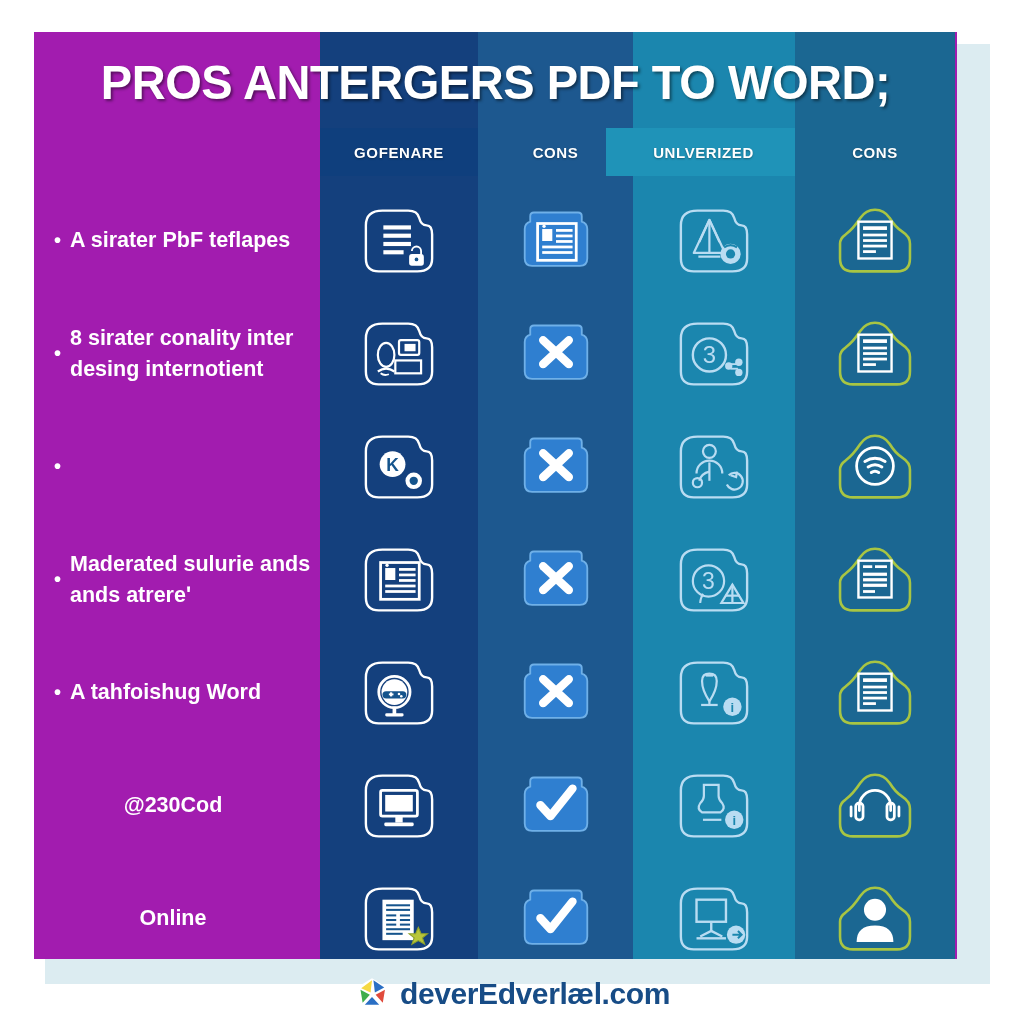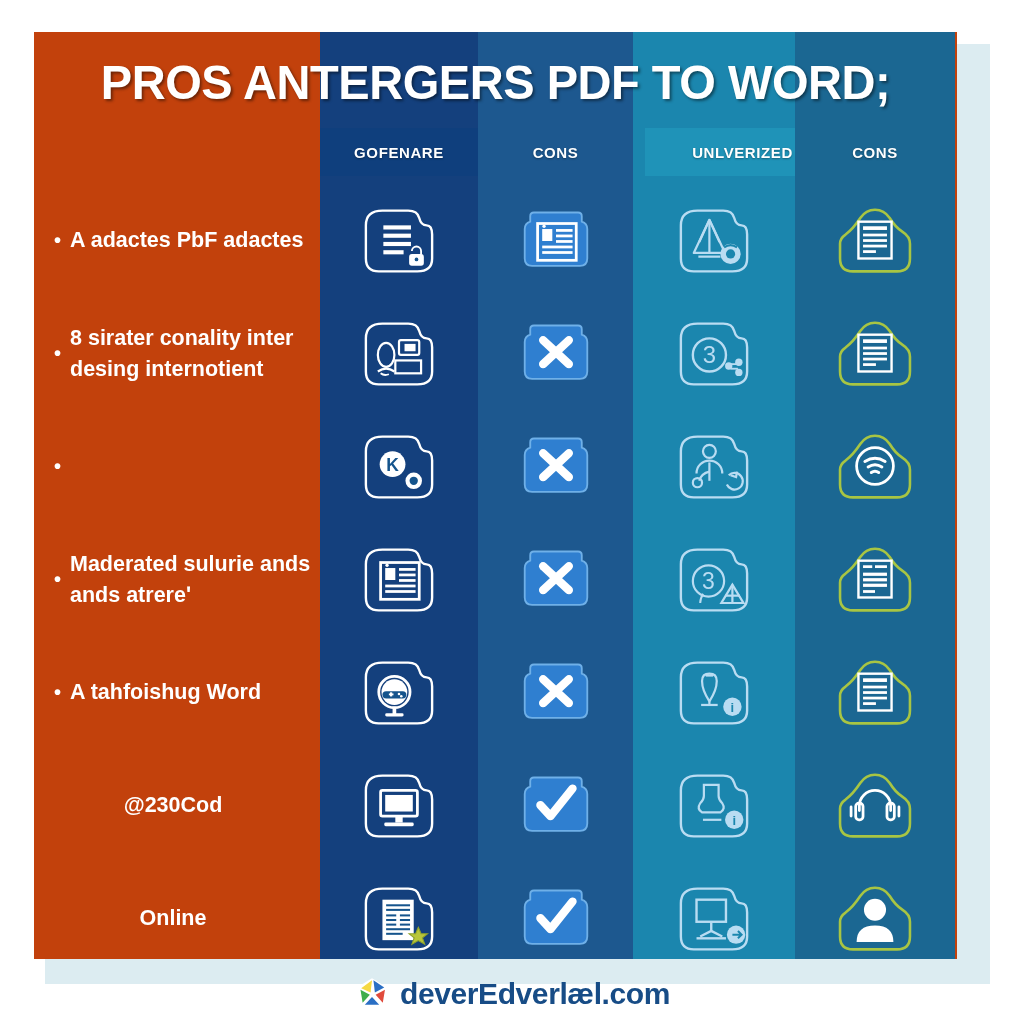--- a/index.html
+++ b/index.html
@@ -13,21 +13,21 @@
   
   #backing-panel{
     position:absolute;
     left:45px;top:44px;width:945px;height:940px;
     background:#dcecf1;
   }
   
   #infographic{
     position:absolute;
     left:34px;top:32px;width:923px;height:927px;
-    background:#c2410c;
+    background:#a21caf;
     overflow:hidden;
   }
   
   .col-band{
     position:absolute;top:0;bottom:0;
   }
   #band-1{left:286px;width:158px;background:#14407d;}
   #band-2{left:444px;width:155px;background:#1d588f;}
   #band-3{left:599px;width:162px;background:#1b86ae;}
   #band-4{left:761px;width:160px;background:#1b6792;}
@@ -40,21 +40,21 @@
     position:absolute;top:0;height:48px;
     display:flex;align-items:center;justify-content:center;
     color:#ffffff;
     font-weight:bold;
     font-size:15px;
     letter-spacing:0.6px;
     text-shadow:0 1px 2px rgba(0,0,0,.35);
   }
   #hdr-0{left:286px;width:158px;background:#0f3f7d;}
   #hdr-1{left:444px;width:155px;background:#1d588f;}
-  #hdr-2{left:611px;width:195px;background:#1f93b8;}
+  #hdr-2{left:572px;width:195px;background:#1f93b8;}
   #hdr-3{left:761px;width:160px;background:#1b6792;}
 
   
   #title{
     position:absolute;left:0;top:22px;width:923px;
     text-align:center;
     color:#ffffff;
     font-weight:bold;
     font-size:49px;
     letter-spacing:-0.5px;
@@ -133,21 +133,21 @@
     <div class="hdr-cell" id="hdr-0">GOFENARE</div>
     <div class="hdr-cell" id="hdr-1">CONS</div>
     <div class="hdr-cell" id="hdr-2">UNLVERIZED</div>
     <div class="hdr-cell" id="hdr-3">CONS</div>
   </div>
 
   <div id="rows">
       <div class="row">
         <div class="row-text bulleted">
           <span class="bullet">•</span>
-          <span class="bullet-text">A adactes PbF adactes</span>
+          <span class="bullet-text">A sirater PbF teflapes</span>
         </div>
         <div class="cell cell-0">
           <div class="icon-badge">
             <svg width="92" height="84" viewBox="0 0 100 86">
               <path d="M14 26 Q14 10 32 10 L60 10 Q70 10 72 18 Q74 26 80 26 Q86 26 86 36 L86 62 Q86 76 70 76 L28 76 Q14 76 14 62 Z" fill="none" stroke="#ffffff" stroke-width="2.6"></path>
               <g fill="#ffffff">
                 <rect x="33" y="26" width="30" height="4.5"></rect>
                 <rect x="33" y="35" width="30" height="4.5"></rect>
                 <rect x="33" y="44" width="30" height="4.5"></rect>
                 <rect x="33" y="53" width="22" height="4.5"></rect>

